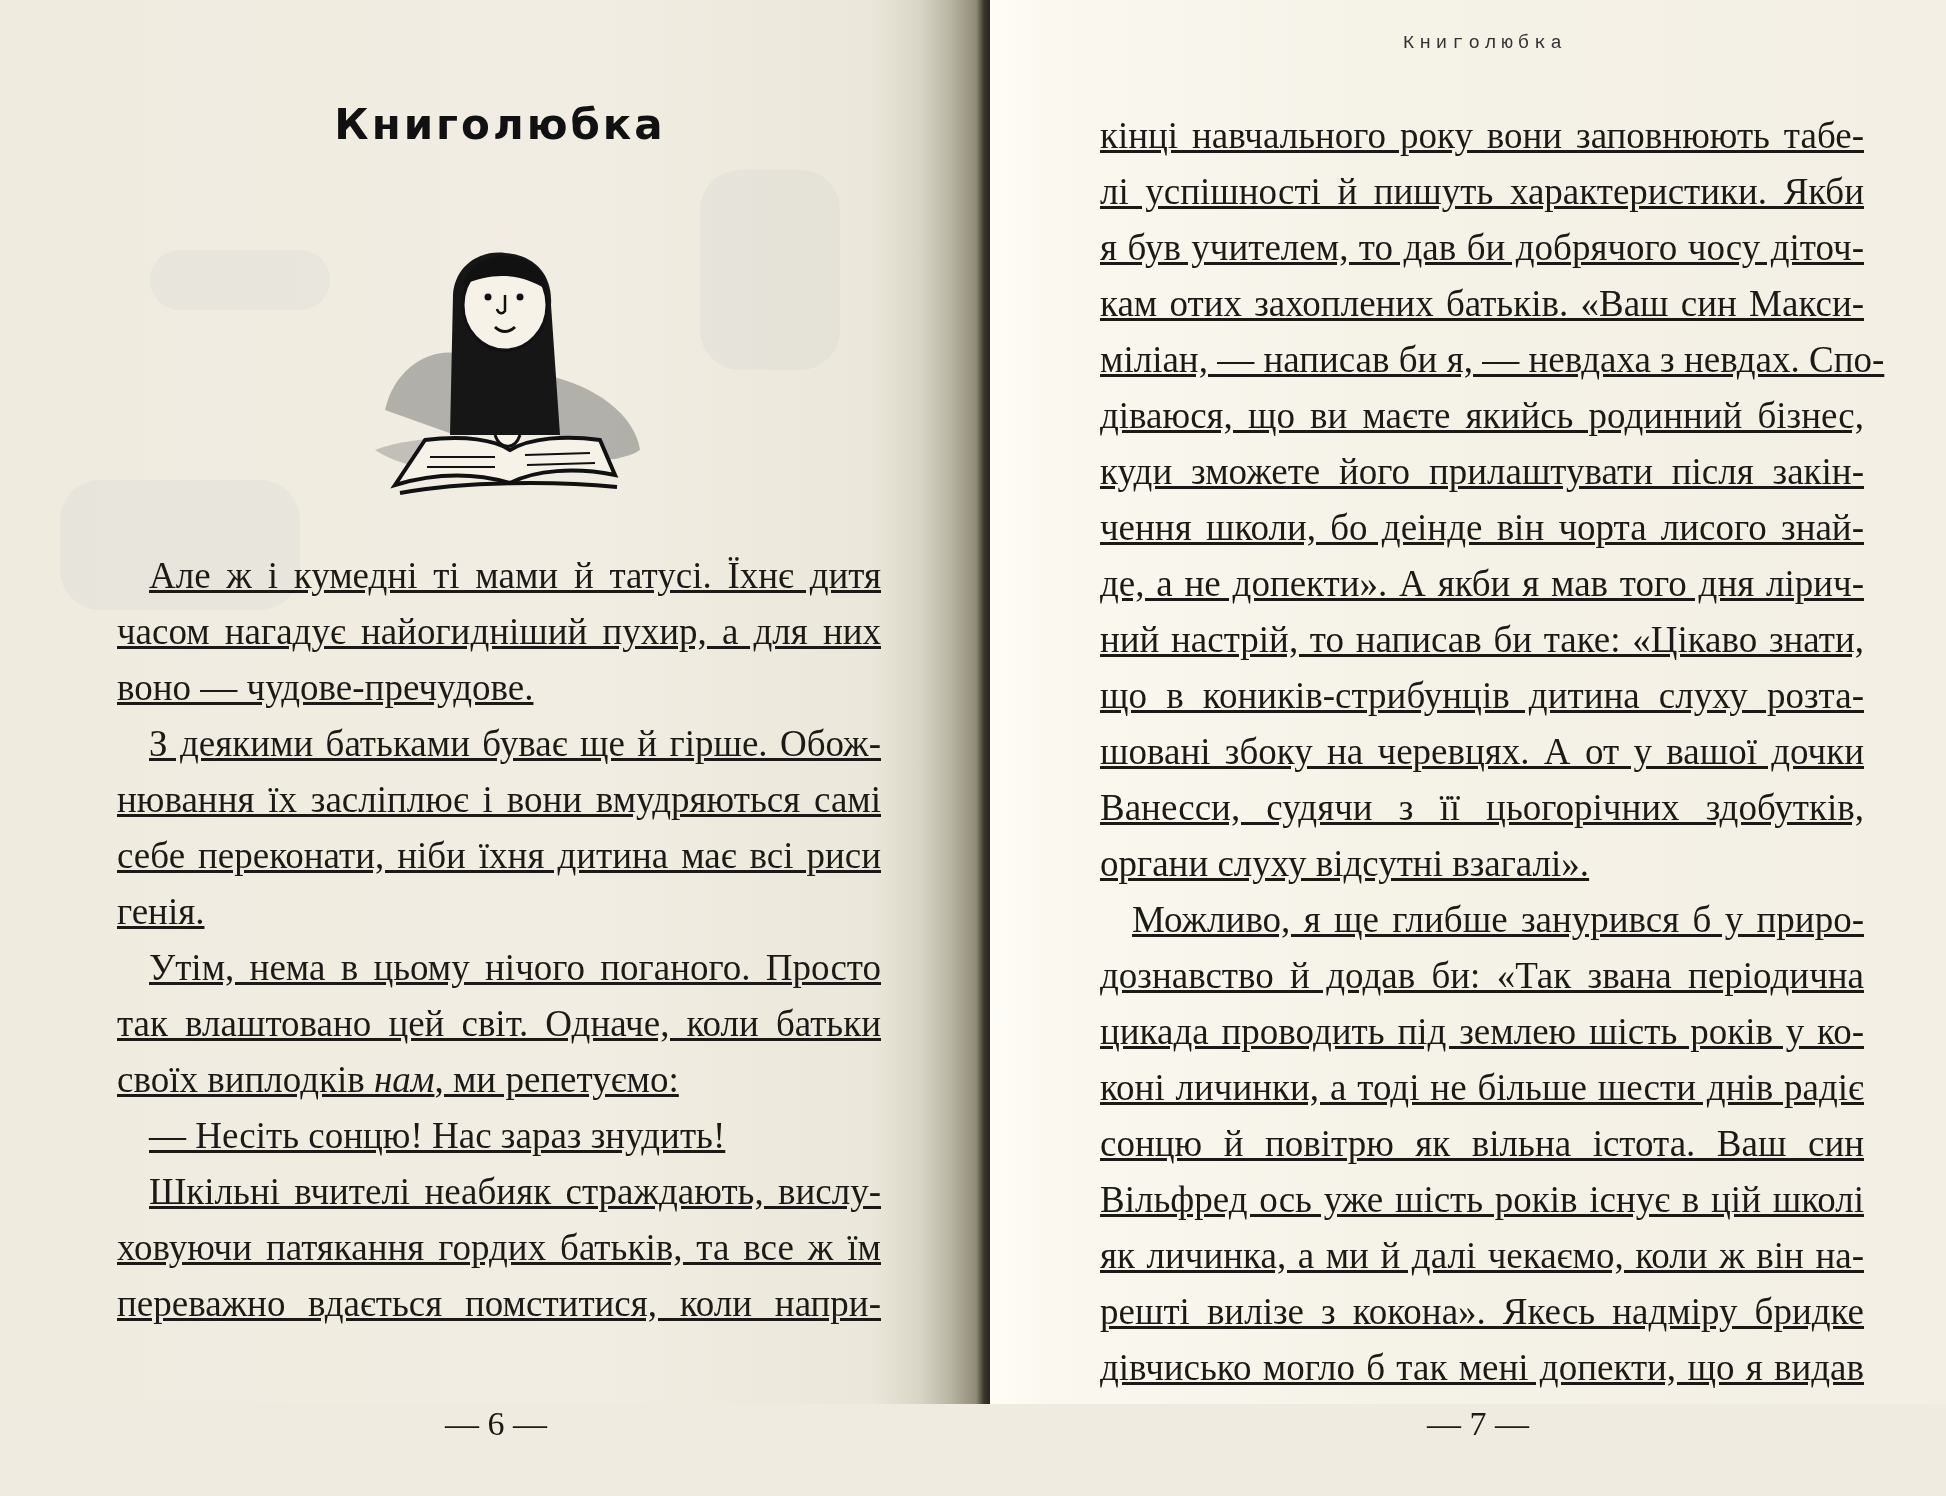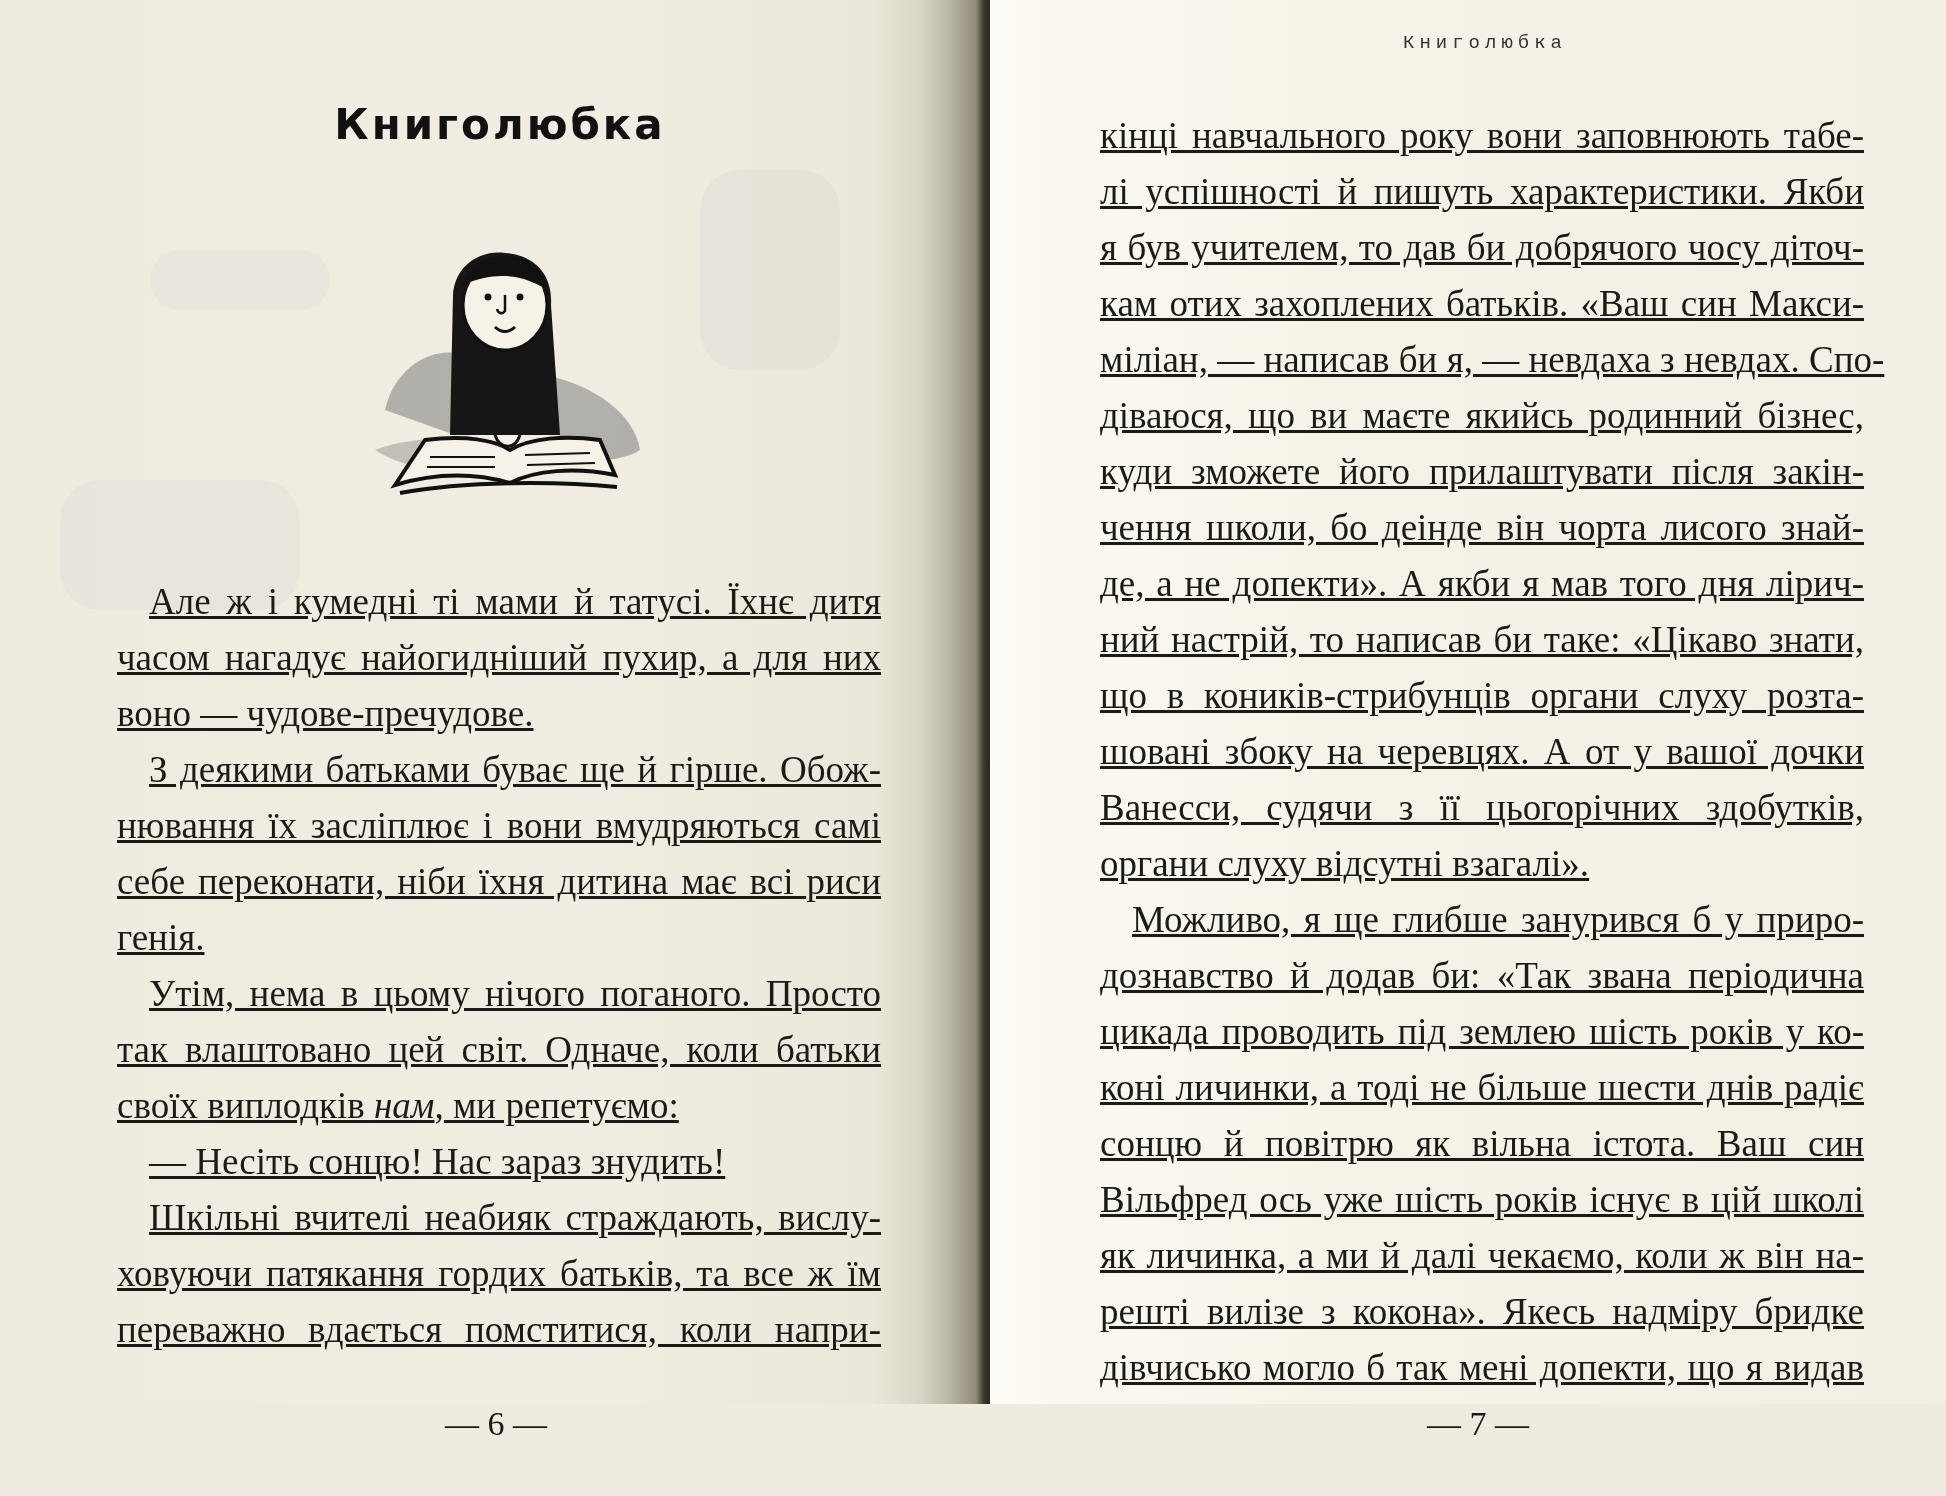--- a/index.html
+++ b/index.html
@@ -40,21 +40,21 @@
     font-size: 37px; line-height: 56px;
     text-align: justify;
     text-decoration: underline;
   }
   .text-block .line {
     display: block; white-space: nowrap;
     text-align-last: justify; text-align: justify;
   }
   .text-block .line.last { text-align-last: left; }
   .text-block .line.indent { padding-left: 32px; }
-  .left-text { left: 117px; top: 574px; width: 764px; }
+  .left-text { left: 117px; top: 548px; width: 764px; }
   .right-text { left: 1100px; top: 108px; width: 764px; }
   .page-number {
     position: absolute; top: 1405px; font-size: 34px;
     width: 200px; text-align: center;
   }
   .pn-left { left: 396px; }
   .pn-right { left: 1378px; }
   .running-header {
     position: absolute; left: 1380px; top: 32px; width: 210px;
     text-align: center;
@@ -120,21 +120,21 @@
   <span class="line">кінці навчального року вони заповнюють табе-</span>
   <span class="line">лі успішності й пишуть характеристики. Якби</span>
   <span class="line">я був учителем, то дав би добрячого чосу діточ-</span>
   <span class="line">кам отих захоплених батьків. «Ваш син Макси-</span>
   <span class="line">міліан, — написав би я, — невдаха з невдах. Спо-</span>
   <span class="line">діваюся, що ви маєте якийсь родинний бізнес,</span>
   <span class="line">куди зможете його прилаштувати після закін-</span>
   <span class="line">чення школи, бо деінде він чорта лисого знай-</span>
   <span class="line">де, а не допекти». А якби я мав того дня лірич-</span>
   <span class="line">ний настрій, то написав би таке: «Цікаво знати,</span>
-  <span class="line">що в коників-стрибунців органи слуху розта-</span>
+  <span class="line">що в коників-стрибунців дитина слуху розта-</span>
   <span class="line">шовані збоку на черевцях. А от у вашої дочки</span>
   <span class="line">Ванесси, судячи з її цьогорічних здобутків,</span>
   <span class="line last">органи слуху відсутні взагалі».</span>
   <span class="line indent">Можливо, я ще глибше занурився б у приро-</span>
   <span class="line">дознавство й додав би: «Так звана періодична</span>
   <span class="line">цикада проводить під землею шість років у ко-</span>
   <span class="line">коні личинки, а тоді не більше шести днів радіє</span>
   <span class="line">сонцю й повітрю як вільна істота. Ваш син</span>
   <span class="line">Вільфред ось уже шість років існує в цій школі</span>
   <span class="line">як личинка, а ми й далі чекаємо, коли ж він на-</span>

